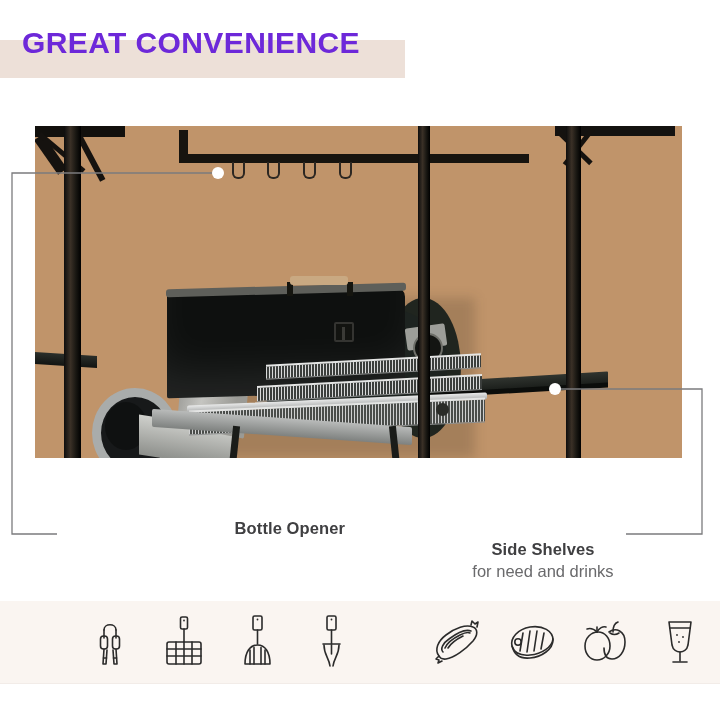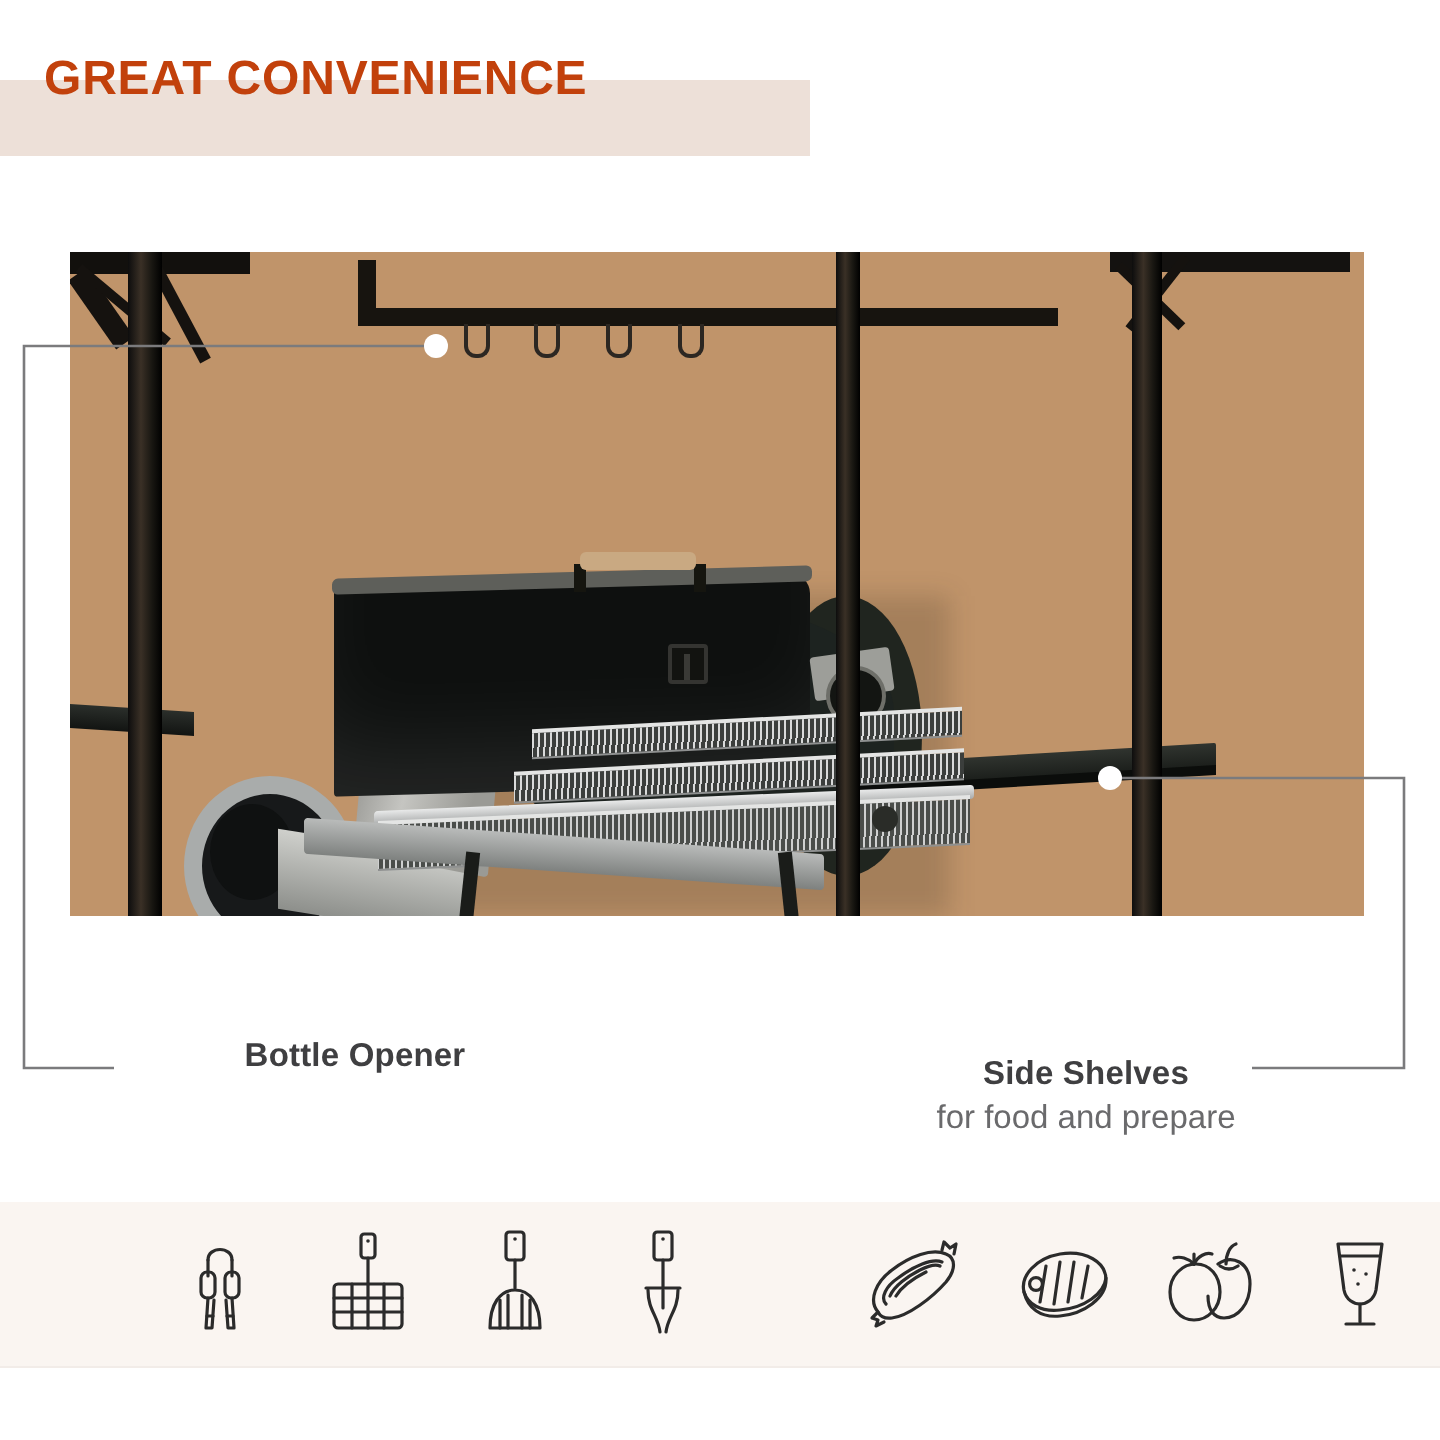--- a/index.html
+++ b/index.html
@@ -29,24 +29,24 @@
     left: 0;
     top: 40px;
     width: 405px;
     height: 38px;
     background: #ede0d8;
   }
   .header-title {
     position: absolute;
     left: 22px;
     top: 26px;
-    font-size: 24px;
+    font-size: 30px;
     font-weight: bold;
     letter-spacing: 0.4px;
-    color: #c2410c;
+    color: #6d28d9;
     font-family: "Liberation Sans", sans-serif;
     white-space: nowrap;
   }
 
   
   .photo {
     position: absolute;
     left: 35px;
     top: 126px;
     width: 647px;
@@ -331,22 +331,22 @@
     margin: 0;
     line-height: 22px;
   }
   .callout-sub {
     font-size: 16.5px;
     font-weight: normal;
     color: #6a6a6c;
     margin: 0;
     line-height: 23px;
   }
-  .callout-left { left: 10px; top: 517px; width: 335px; }
-  .callout-right { left: 378px; top: 526px; width: 330px; }
+  .callout-left { left: 10px; top: 517px; width: 335px; text-align: right; }
+  .callout-right { left: 378px; top: 538px; width: 330px; }
 
   
   .icon-strip {
     position: absolute;
     left: 0; top: 601px;
     width: 720px; height: 82px;
     background: #faf5f1;
   }
   .icon-group {
     position: absolute;
@@ -452,21 +452,21 @@
     <circle cx="218" cy="173" r="6" fill="#ffffff"></circle>
     <circle cx="555" cy="389" r="6" fill="#ffffff"></circle>
   </svg>
 
   <div class="callout-text callout-left">
     <p class="callout-title">Bottle Opener</p>
   </div>
 
   <div class="callout-text callout-right">
     <p class="callout-title">Side Shelves</p>
-    <p class="callout-sub">for food and prepare</p>
+    <p class="callout-sub">for need and drinks</p>
   </div>
 
   <div class="icon-strip">
 
     <div class="icon-group left">
 
       <div class="icon-cell">
         <svg width="40" height="56" viewBox="0 0 40 56" fill="none" stroke="#2b2b2b" stroke-width="1.6" stroke-linecap="round" stroke-linejoin="round">
           <path d="M14 16 C14 9, 26 9, 26 16"></path>
           <path d="M14 16 L14 24"></path>

